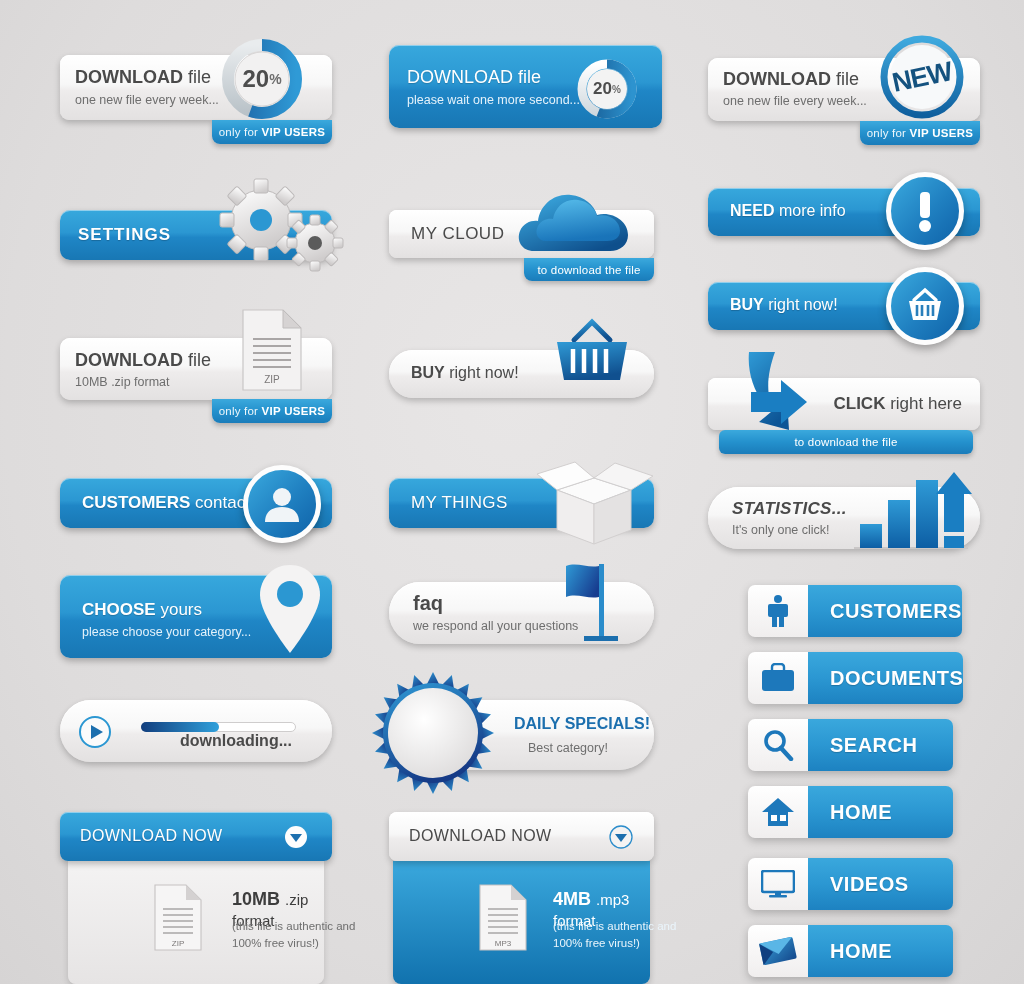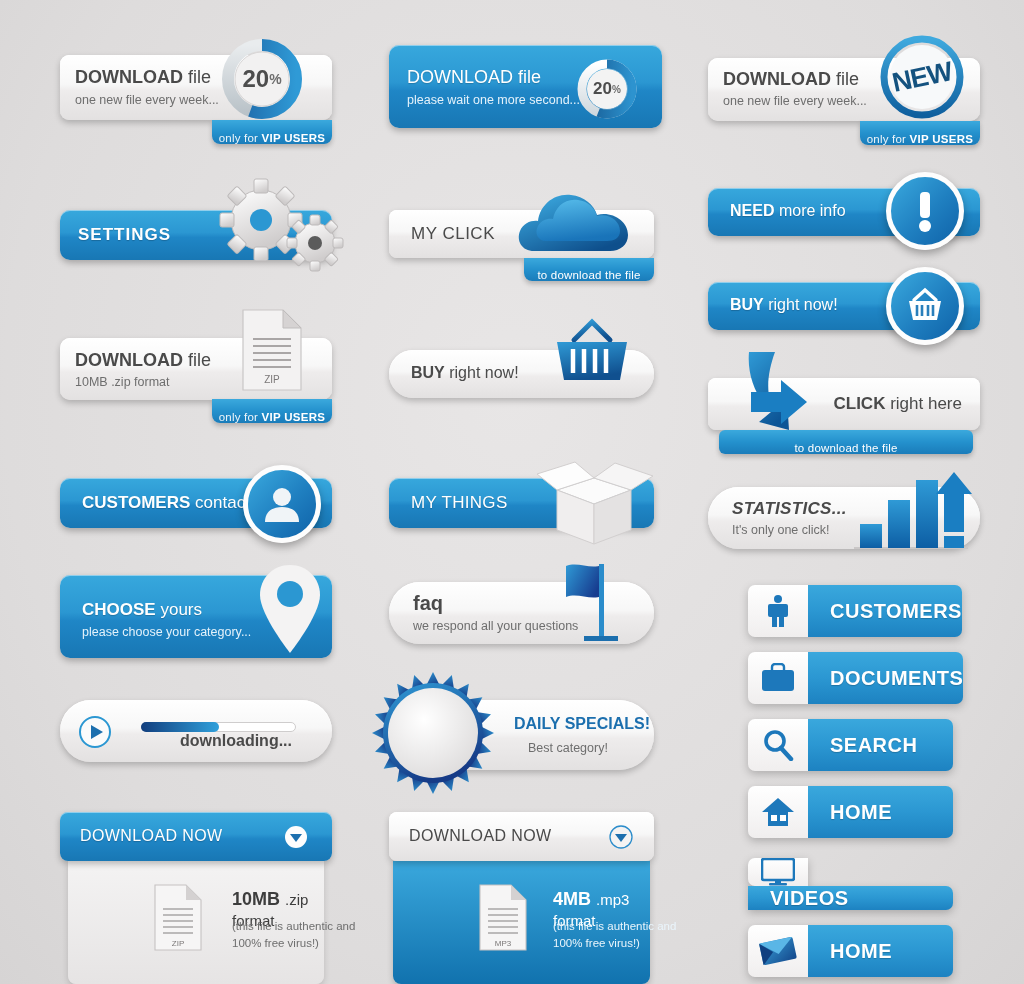--- a/index.html
+++ b/index.html
@@ -24,21 +24,21 @@
   }
   .blue-bar {
     background: linear-gradient(to bottom, #37a8dd 0%, #2b97d2 45%, #1f86c6 55%, #1877b4 100%);
     border-radius: 10px;
     box-shadow: 0 3px 6px rgba(0,0,0,.25), inset 0 1px 0 rgba(255,255,255,.45);
   }
   .blue-tab {
     background: linear-gradient(to bottom, #3ba9dd 0%, #2491cd 50%, #1a7cba 100%);
     border-radius: 0 0 8px 8px;
     box-shadow: 0 3px 5px rgba(0,0,0,.22);
-    display: flex; align-items: flex-end; justify-content: center;
+    display: flex; align-items: center; justify-content: center;
     color: #ffffff; font-size: 11.5px; letter-spacing: .2px;
   }
   .ttl-dark { color: #4a4a4a; }
   .ttl-light { color: #ffffff; }
   .bold { font-weight: bold; }
   .sub-dark { color: #6e6e6e; font-size: 12.5px; }
   .sub-light { color: #e4f2fb; font-size: 12.5px; }
   .row-txt { position: absolute; }
 
   .vip-strong { font-weight: bold; letter-spacing: .3px; }
@@ -207,21 +207,21 @@
             <rect x="-28" y="-5" width="10" height="10" rx="2" transform="rotate(45)"></rect>
             <rect x="18" y="-5" width="10" height="10" rx="2" transform="rotate(45)"></rect>
           </g>
         </g>
         <circle cx="0" cy="0" r="7" fill="#5b5b5b"></circle>
       </g>
     </svg>
   </div>
 
   <div class="el light-bar" style="left:381px;top:210px;width:265px;height:48px;border-radius:8px;">
-    <div class="row-txt ttl-dark" style="left:22px;top:14px;font-size:17px;letter-spacing:.5px;">MY CLICK</div>
+    <div class="row-txt ttl-dark" style="left:22px;top:14px;font-size:17px;letter-spacing:.5px;">MY CLOUD</div>
   </div>
   <div class="el blue-tab" style="left:516px;top:258px;width:130px;height:23px;">to download the file</div>
   <div class="el" style="left:508px;top:183px;width:140px;height:76px;">
     <svg width="140" height="76" viewBox="0 0 140 76">
       <defs>
         <linearGradient id="cl1" x1="0" y1="0" x2="0.7" y2="1">
             <stop offset="0" stop-color="#3fb0e6"></stop>
             <stop offset="1" stop-color="#0e4f8c"></stop>
           </linearGradient>
         <linearGradient id="cl2" x1="0" y1="0" x2="0.2" y2="1">
@@ -572,21 +572,21 @@
     <div class="ico">
       <svg width="34" height="30" viewBox="0 0 34 30">
         <path d="M17,1 L33,15 H27 V29 H7 V15 H1 Z" fill="#1d78bb"></path>
         <rect x="10" y="18" width="6" height="6" fill="#ffffff"></rect>
         <rect x="19" y="18" width="6" height="6" fill="#ffffff"></rect>
       </svg>
     </div>
     <div class="lbl">HOME</div>
   </div>
 
-  <div class="el listbtn" style="left:740px;top:858px;width:205px;flex-direction:column;">
+  <div class="el listbtn" style="left:740px;top:858px;width:205px;">
     <div class="ico">
       <svg width="34" height="28" viewBox="0 0 34 28">
         <rect x="1" y="1" width="32" height="21" rx="2" fill="none" stroke="#1d78bb" stroke-width="2.6"></rect>
         <rect x="14" y="22" width="6" height="3" fill="#1d78bb"></rect>
         <rect x="8" y="25" width="18" height="2.5" rx="1" fill="#1d78bb"></rect>
       </svg>
     </div>
     <div class="lbl">VIDEOS</div>
   </div>
 

